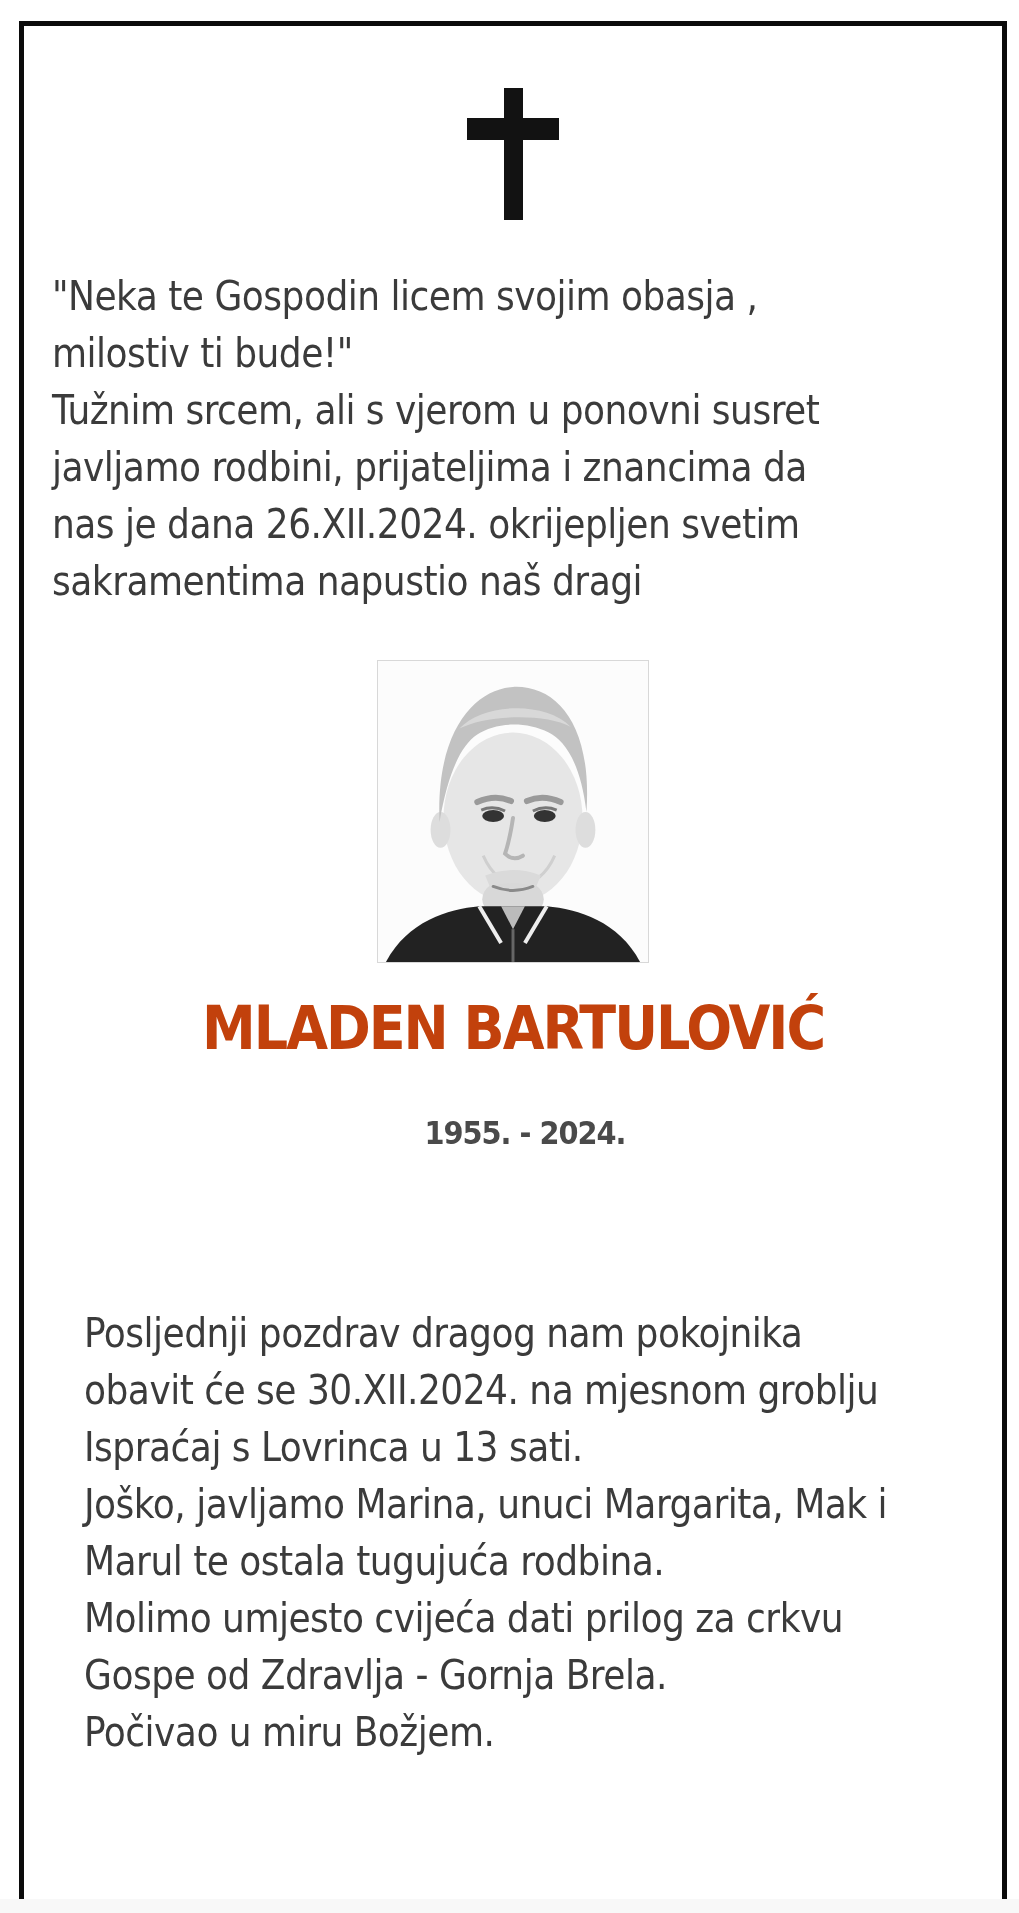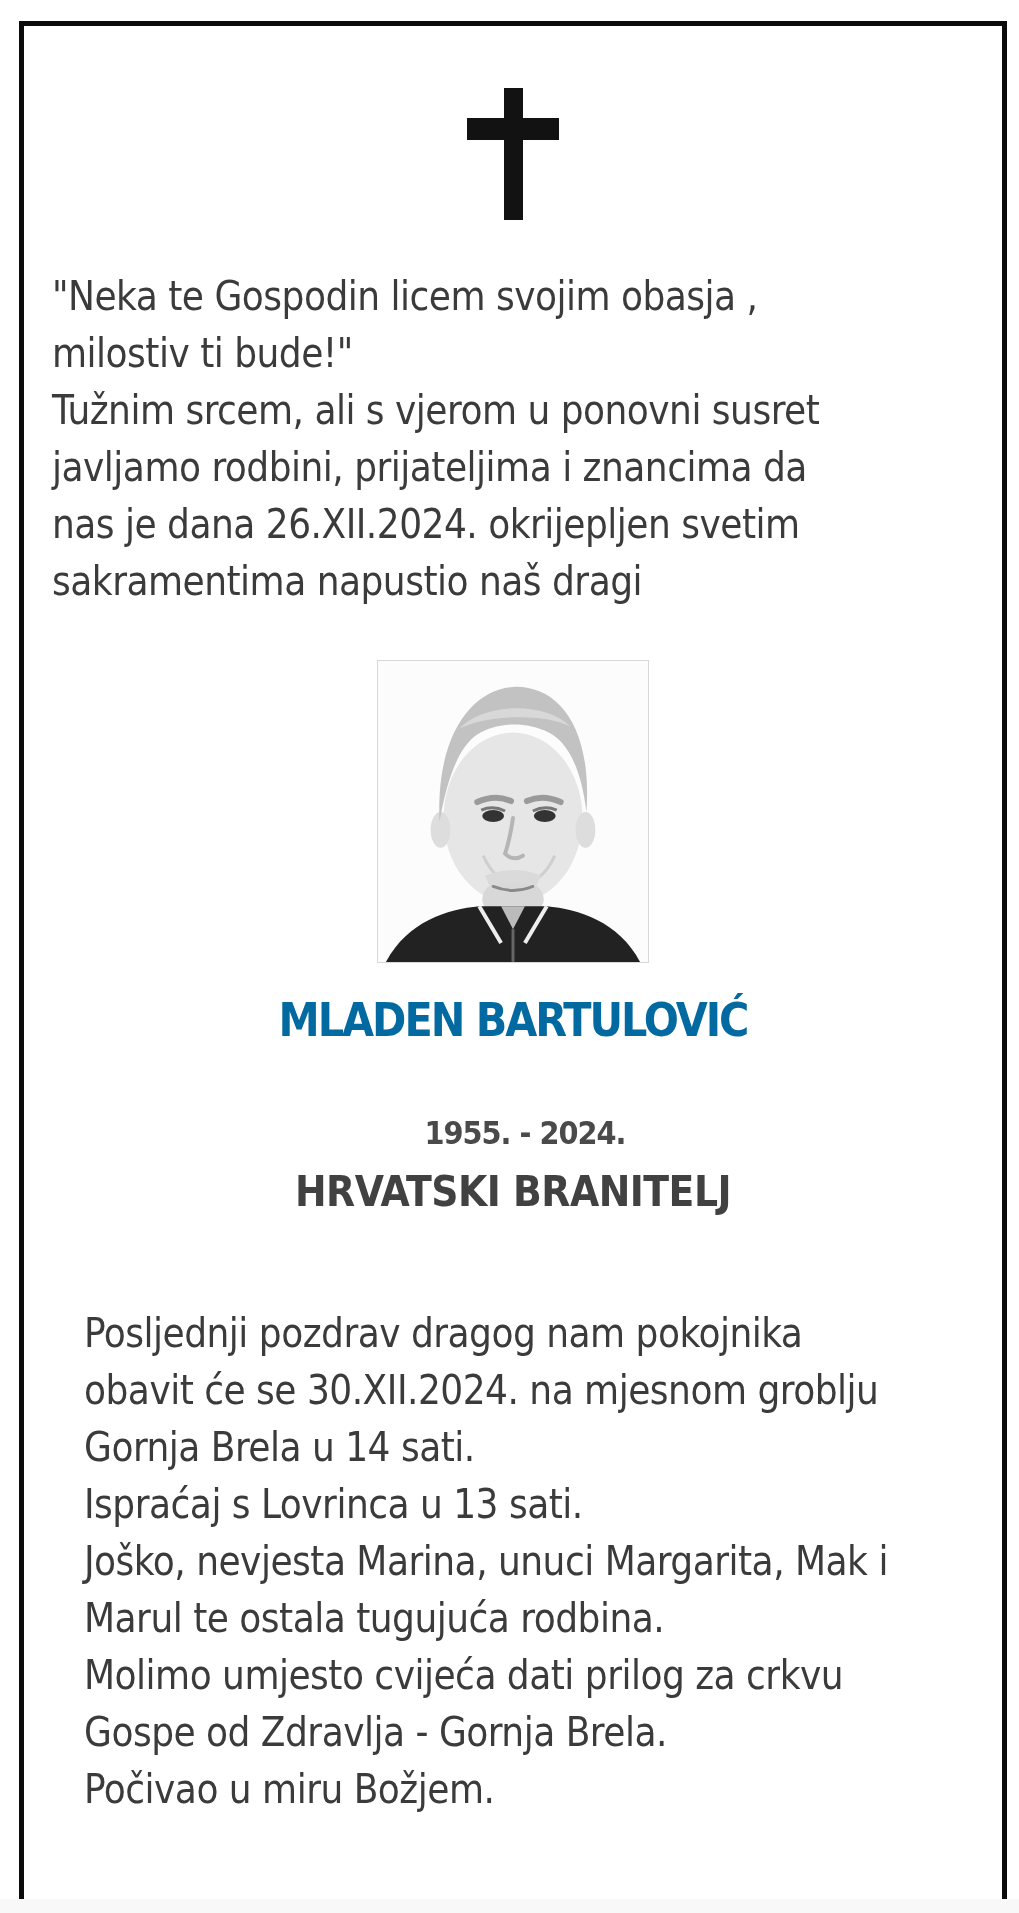--- a/index.html
+++ b/index.html
@@ -72,22 +72,22 @@
     border: 1px solid #d8d8d8;
     background: #fcfcfc;
     overflow: hidden;
   }
   .photo svg { display: block; width: 100%; height: 100%; }
   
   .name {
     position: absolute;
     top: 969px; left: 0; right: 0;
     text-align: center;
-    color: #0369a1;
-    font-size: 46px;
+    color: #c2410c;
+    font-size: 60px;
     font-weight: bold;
     font-stretch: condensed;
     letter-spacing: -2px;
     line-height: 1.1;
     white-space: nowrap;
   }
   .years {
     position: absolute;
     top: 1088px; left: 0; right: 0;
     text-align: center;
@@ -167,28 +167,26 @@
         <path d="M8,303 C30,262 70,250 102,247 L170,247 C202,250 242,262 264,303 Z" fill="#222222"></path>
         <path d="M124,247 L136,270 L148,247 Z" fill="#bbbbbb"></path>
         <path d="M102,247 L124,284" stroke="#eeeeee" stroke-width="4" fill="none"></path>
         <path d="M170,247 L148,284" stroke="#eeeeee" stroke-width="4" fill="none"></path>
         <path d="M136,270 L136,303" stroke="#666666" stroke-width="3" fill="none"></path>
       </svg>
     </div>
 
     <div class="name">MLADEN BARTULOVIĆ</div>
     <div class="years">1955. - 2024.</div>
-    <div class="title">HRVATSKI BRANITELJ</div>
 
     <div class="para para2">
       <div>Posljednji pozdrav dragog nam pokojnika</div>
       <div>obavit će se 30.XII.2024. na mjesnom groblju</div>
-      <div>Gornja Brela u 14 sati.</div>
       <div>Ispraćaj s Lovrinca u 13 sati.</div>
-      <div>Joško, nevjesta Marina, unuci Margarita, Mak i</div>
+      <div>Joško, javljamo Marina, unuci Margarita, Mak i</div>
       <div>Marul te ostala tugujuća rodbina.</div>
       <div>Molimo umjesto cvijeća dati prilog za crkvu</div>
       <div>Gospe od Zdravlja - Gornja Brela.</div>
       <div>Počivao u miru Božjem.</div>
     </div>
 
   </div>
 
   <div class="bottom-strip"></div>
 

